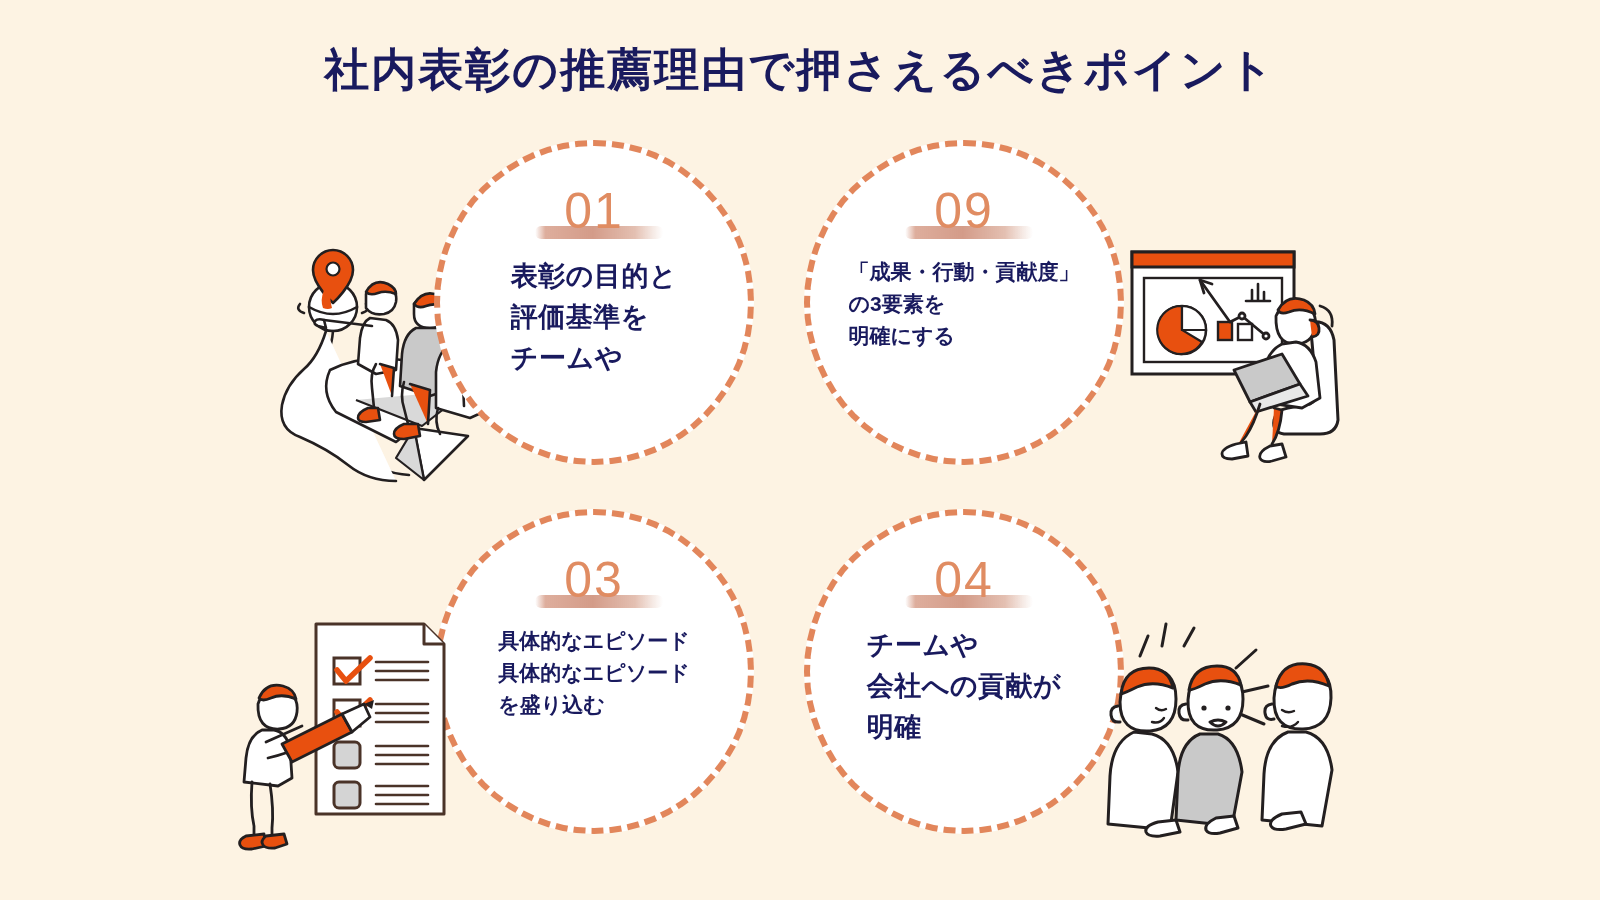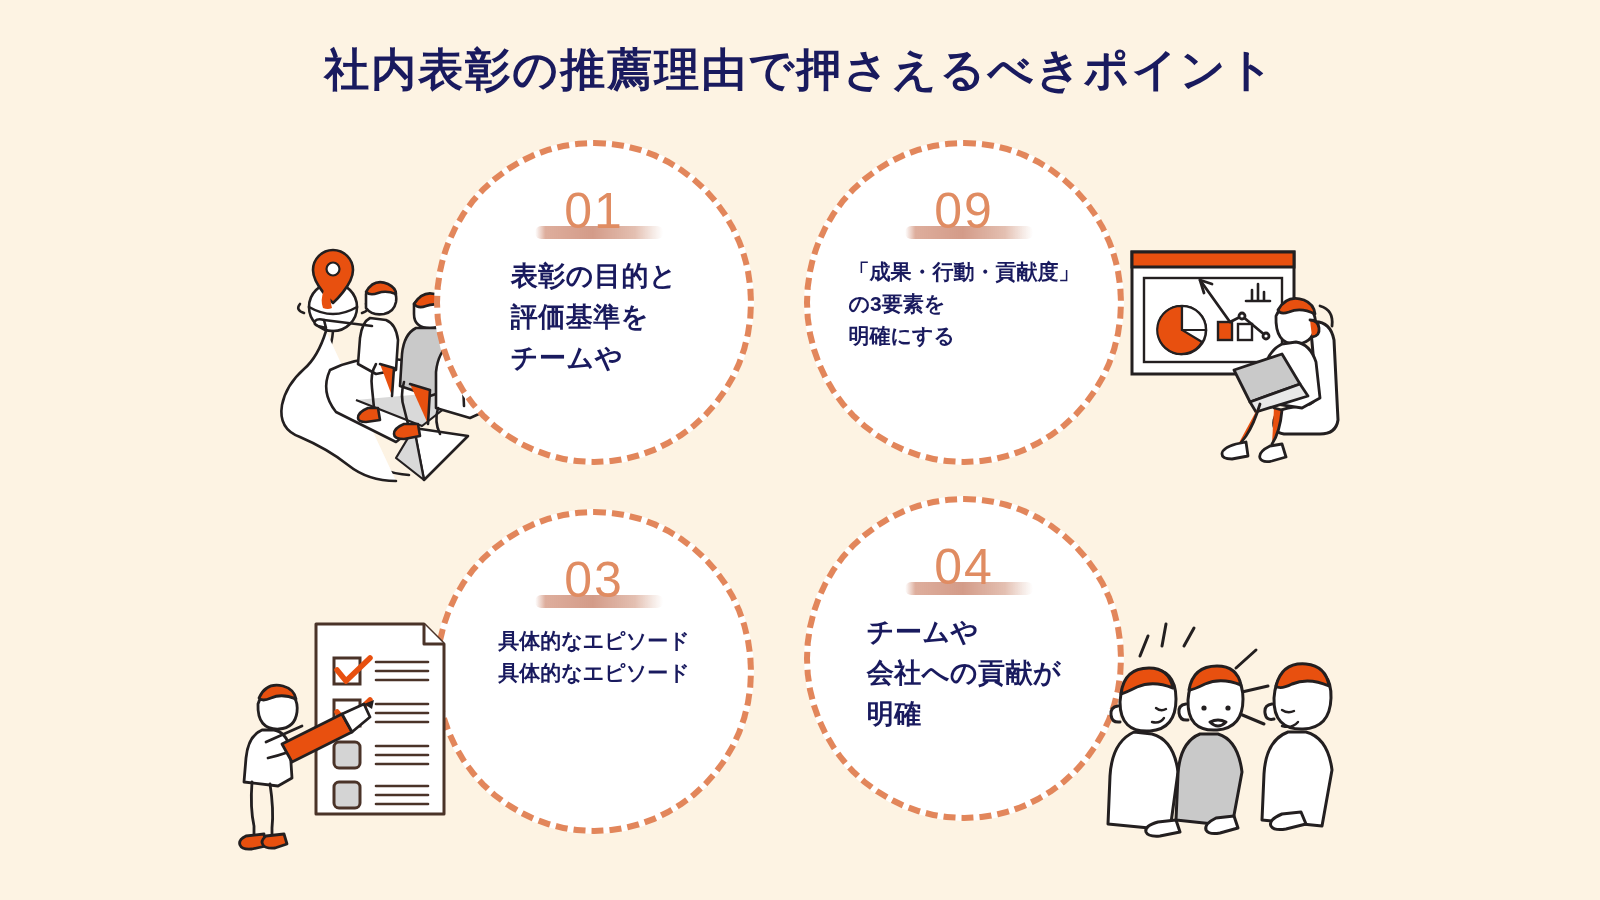--- a/index.html
+++ b/index.html
@@ -46,21 +46,21 @@
     background: #FFFFFF;
     border: 6px dashed #E2865B;
     display: flex;
     flex-direction: column;
     align-items: center;
     z-index: 3;
   }
   .c1 { left: 434px; top: 140px; }
   .c2 { left: 804px; top: 140px; }
   .c3 { left: 434px; top: 509px; }
-  .c4 { left: 804px; top: 496px; }
+  .c4 { left: 804px; top: 509px; }
 
   .num-wrap {
     position: relative;
     margin-top: 36px;
     height: 58px;
     display: flex;
     align-items: center;
     justify-content: center;
   }
   .num {
@@ -369,20 +369,21 @@
   </div>
 
   <div class="circle c3">
     <div class="num-wrap">
       <span class="brush"></span>
       <span class="num">03</span>
     </div>
     <div class="ctext narrow">
       <div>具体的なエピソード</div>
       <div>具体的なエピソード</div>
+      <div>を盛り込む</div>
     </div>
   </div>
 
   <div class="circle c4">
     <div class="num-wrap">
       <span class="brush"></span>
       <span class="num">04</span>
     </div>
     <div class="ctext">
       <div>チームや</div>

